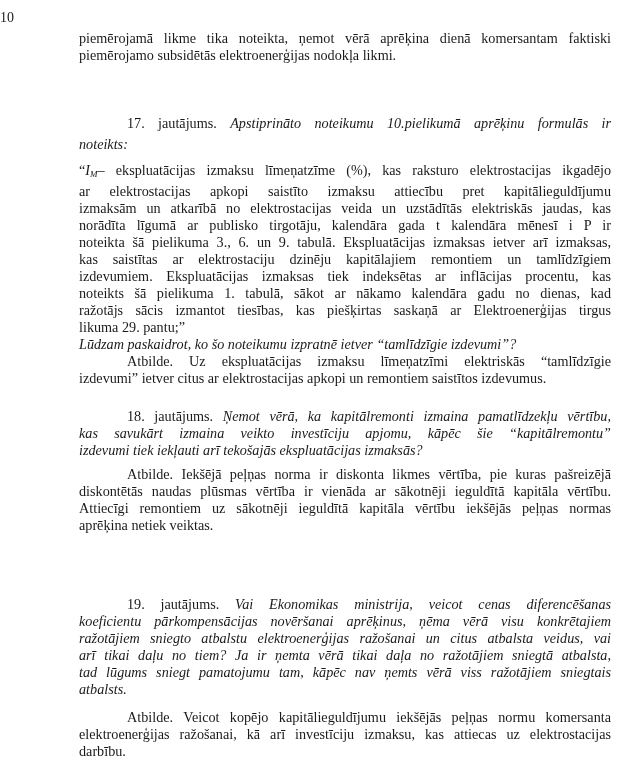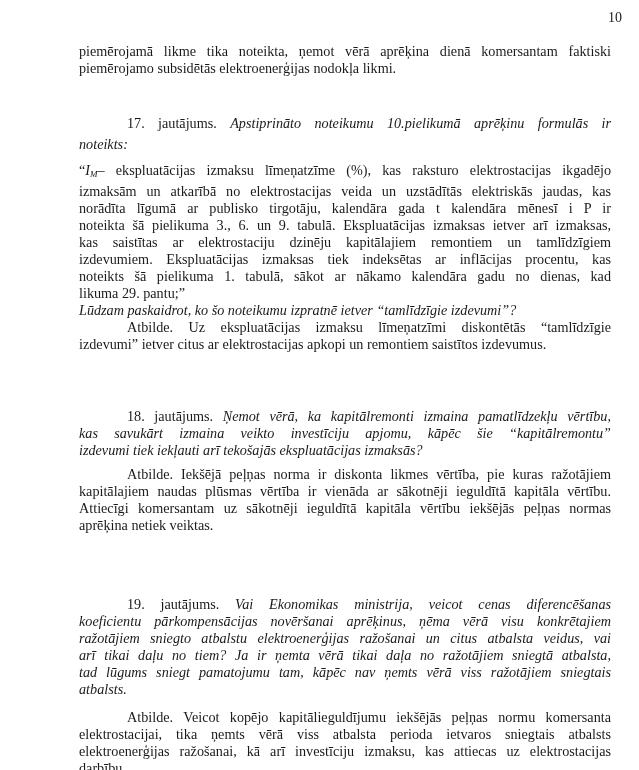--- a/index.html
+++ b/index.html
@@ -1,75 +1,76 @@
 <!DOCTYPE html>
 <html><head>
 <meta charset="utf-8">
 <style>
   html, body { margin: 0; padding: 0; background: #ffffff; }
   body { width: 639px; height: 770px; overflow: hidden; position: relative;
          font-family: "Liberation Serif", "DejaVu Serif", serif; color: #1a1a1a; }
-  .page-number { position: absolute; top: 10px; left: 0; width: 622px; text-align: right; font-size: 14px; }
+  .page-number { position: absolute; top: 10px; left: 0; width: 622px; text-align: left; font-size: 14px; }
   .block { position: absolute; left: 79px; width: 532px; font-size: 14.2px; line-height: 17px; }
   .line { display: block; white-space: nowrap; }
   .jl { display: block; text-align: justify; text-align-last: justify; }
   .indent { padding-left: 48px; }
   b { font-weight: normal; }
   i { }
   .sub { font-size: 9px; vertical-align: -2px; font-style: italic; }
 </style>
 </head>
 <body>
 
 <div class="page-number">10</div>
 
-<div class="block" style="top:43px;">
+<div class="block" style="top:30px;">
   <span class="jl">piemērojamā likme tika noteikta, ņemot vērā aprēķina dienā komersantam faktiski</span>
   <span class="line">piemērojamo subsidētās elektroenerģijas nodokļa likmi.</span>
 </div>
 
 <div class="block" style="top:115px;">
   <span class="jl indent"><b>17. jautājums.</b> <i>Apstiprināto noteikumu 10.pielikumā aprēķinu formulās ir</i></span>
 </div>
 <div class="block" style="top:136px;">
   <i class="line">noteikts:</i>
 </div>
 
 <div class="block" style="top:162px;">
   <span class="jl"><span>“</span><i>I</i><span class="sub">M</span><span>– ekspluatācijas izmaksu līmeņatzīme (%), kas raksturo elektrostacijas ikgadējo</span></span>
+  <span class="jl">ar elektrostacijas apkopi saistīto izmaksu attiecību pret kapitālieguldījumu</span>
   <span class="jl">izmaksām un atkarībā no elektrostacijas veida un uzstādītās elektriskās jaudas, kas</span>
   <span class="jl">norādīta līgumā ar publisko tirgotāju, kalendāra gada t kalendāra mēnesī i P ir</span>
   <span class="jl">noteikta šā pielikuma 3., 6. un 9. tabulā. Ekspluatācijas izmaksas ietver arī izmaksas,</span>
   <span class="jl">kas saistītas ar elektrostaciju dzinēju kapitālajiem remontiem un tamlīdzīgiem</span>
   <span class="jl">izdevumiem. Ekspluatācijas izmaksas tiek indeksētas ar inflācijas procentu, kas</span>
   <span class="jl">noteikts šā pielikuma 1. tabulā, sākot ar nākamo kalendāra gadu no dienas, kad</span>
+  <span class="jl">ražotājs sācis izmantot tiesības, kas piešķirtas saskaņā ar Elektroenerģijas tirgus</span>
   <span class="line">likuma 29. pantu;”</span>
   <i class="line">Lūdzam paskaidrot, ko šo noteikumu izpratnē ietver “tamlīdzīgie izdevumi”?</i>
-  <span class="jl indent"><b>Atbilde.</b> <span>Uz ekspluatācijas izmaksu līmeņatzīmi diskontētās “tamlīdzīgie</span></span>
+  <span class="jl indent"><b>Atbilde.</b> <span>Uz ekspluatācijas izmaksu līmeņatzīmi elektriskās “tamlīdzīgie</span></span>
   <span class="line">izdevumi” ietver citus ar elektrostacijas apkopi un remontiem saistītos izdevumus.</span>
 </div>
 
 <div class="block" style="top:408px;">
   <span class="jl indent"><b>18. jautājums.</b> <i>Ņemot vērā, ka kapitālremonti izmaina pamatlīdzekļu vērtību,</i></span>
   <i class="jl">kas savukārt izmaina veikto investīciju apjomu, kāpēc šie “kapitālremontu”</i>
   <i class="line">izdevumi tiek iekļauti arī tekošajās ekspluatācijas izmaksās?</i>
 </div>
 <div class="block" style="top:466px;">
-  <span class="jl indent"><b>Atbilde.</b> <span>Iekšējā peļņas norma ir diskonta likmes vērtība, pie kuras ražotājiem</span></span>
-  <span class="jl">kapitālajiem naudas plūsmas vērtība ir vienāda ar sākotnēji ieguldītā kapitāla vērtību.</span>
-  <span class="jl">Attiecīgi komersantam uz sākotnēji ieguldītā kapitāla vērtību iekšējās peļņas normas</span>
+  <span class="jl indent"><b>Atbilde.</b> <span>Iekšējā peļņas norma ir diskonta likmes vērtība, pie kuras pašreizējā</span></span>
+  <span class="jl">diskontētās naudas plūsmas vērtība ir vienāda ar sākotnēji ieguldītā kapitāla vērtību.</span>
+  <span class="jl">Attiecīgi remontiem uz sākotnēji ieguldītā kapitāla vērtību iekšējās peļņas normas</span>
   <span class="line">aprēķina netiek veiktas.</span>
 </div>
 
 <div class="block" style="top:596px;">
   <span class="jl indent"><b>19. jautājums.</b> <i>Vai Ekonomikas ministrija, veicot cenas diferencēšanas</i></span>
   <i class="jl">koeficientu pārkompensācijas novēršanai aprēķinus, ņēma vērā visu konkrētajiem</i>
   <i class="jl">ražotājiem sniegto atbalstu elektroenerģijas ražošanai un citus atbalsta veidus, vai</i>
   <i class="jl">arī tikai daļu no tiem? Ja ir ņemta vērā tikai daļa no ražotājiem sniegtā atbalsta,</i>
   <i class="jl">tad lūgums sniegt pamatojumu tam, kāpēc nav ņemts vērā viss ražotājiem sniegtais</i>
   <i class="line">atbalsts.</i>
 </div>
 <div class="block" style="top:677px;margin-top:32px;">
   <span class="jl indent"><b>Atbilde.</b> <span>Veicot kopējo kapitālieguldījumu iekšējās peļņas normu komersanta</span></span>
-  <span class="jl">elektrostacijai, tika ņemts vērā viss atbalsta perioda ietvaros sniegtais atbalsts</span>
   <span class="jl">elektroenerģijas ražošanai, kā arī investīciju izmaksu, kas attiecas uz elektrostacijas</span>
   <span class="line">darbību.</span>
 </div>
 
 </body></html>

